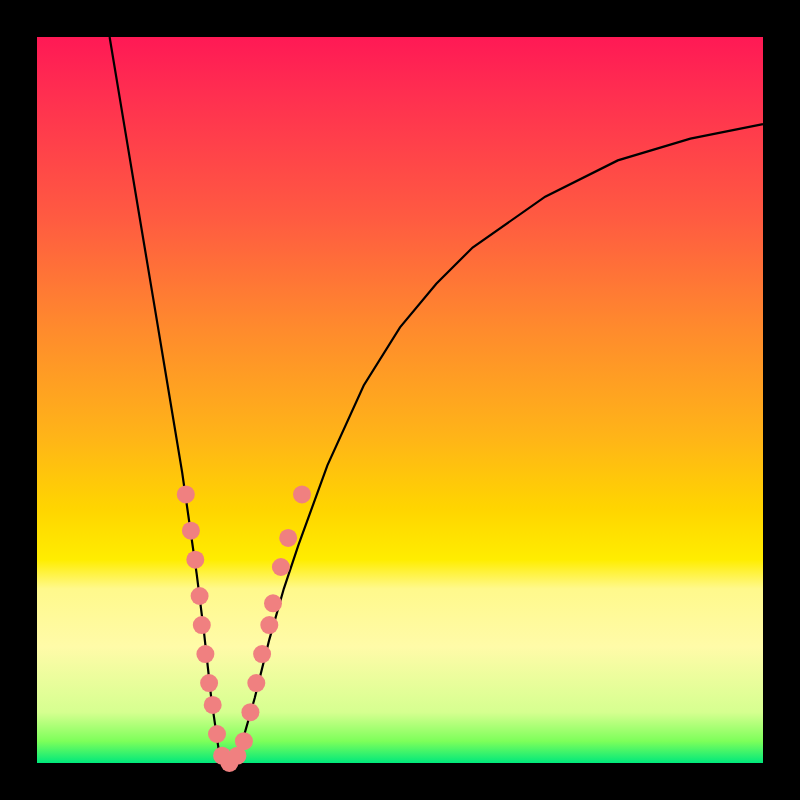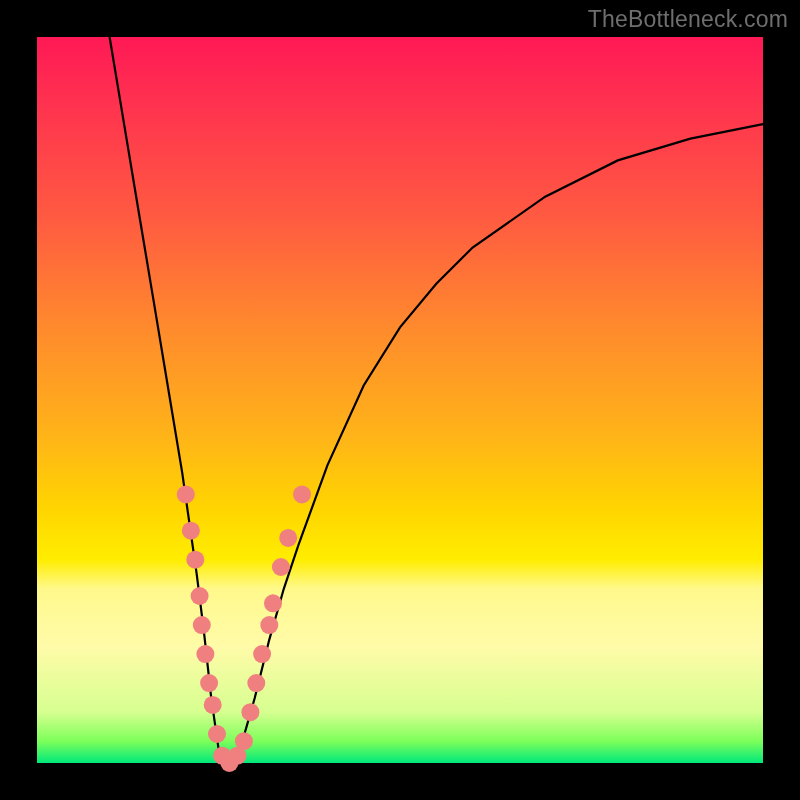--- a/index.html
+++ b/index.html
@@ -57,21 +57,20 @@
     width: 726px;
     height: 726px;
     overflow: visible;
   }
 </style>
 </head>
 <body>
 
 <div class="stage">
 
-  <div class="watermark">TheBottleneck.com</div>
 
   <div class="plot-area">
     <svg class="curve" viewBox="0 0 726 726" preserveAspectRatio="none">
       <path id="curvePath" fill="none" stroke="#000000" stroke-width="2.2" d="M72.6 0.0 L87.1 87.1 L101.6 174.2 L116.2 261.4 L130.7 348.5 L145.2 435.6 L159.7 537.2 L167.0 595.3 L174.2 660.7 L181.5 711.5 L188.8 726.0 L196.0 726.0 L203.3 711.5 L217.8 660.7 L232.3 602.6 L246.8 551.8 L261.4 508.2 L290.4 428.3 L326.7 348.5 L363.0 290.4 L399.3 246.8 L435.6 210.5 L508.2 159.7 L580.8 123.4 L653.4 101.6 L726.0 87.1"></path>
       <g id="dots">
           <circle cx="148.8" cy="457.4" r="9" fill="#f08080"></circle>
           <circle cx="153.9" cy="493.7" r="9" fill="#f08080"></circle>
           <circle cx="158.3" cy="522.7" r="9" fill="#f08080"></circle>
           <circle cx="162.6" cy="559.0" r="9" fill="#f08080"></circle>
           <circle cx="164.8" cy="588.1" r="9" fill="#f08080"></circle>

